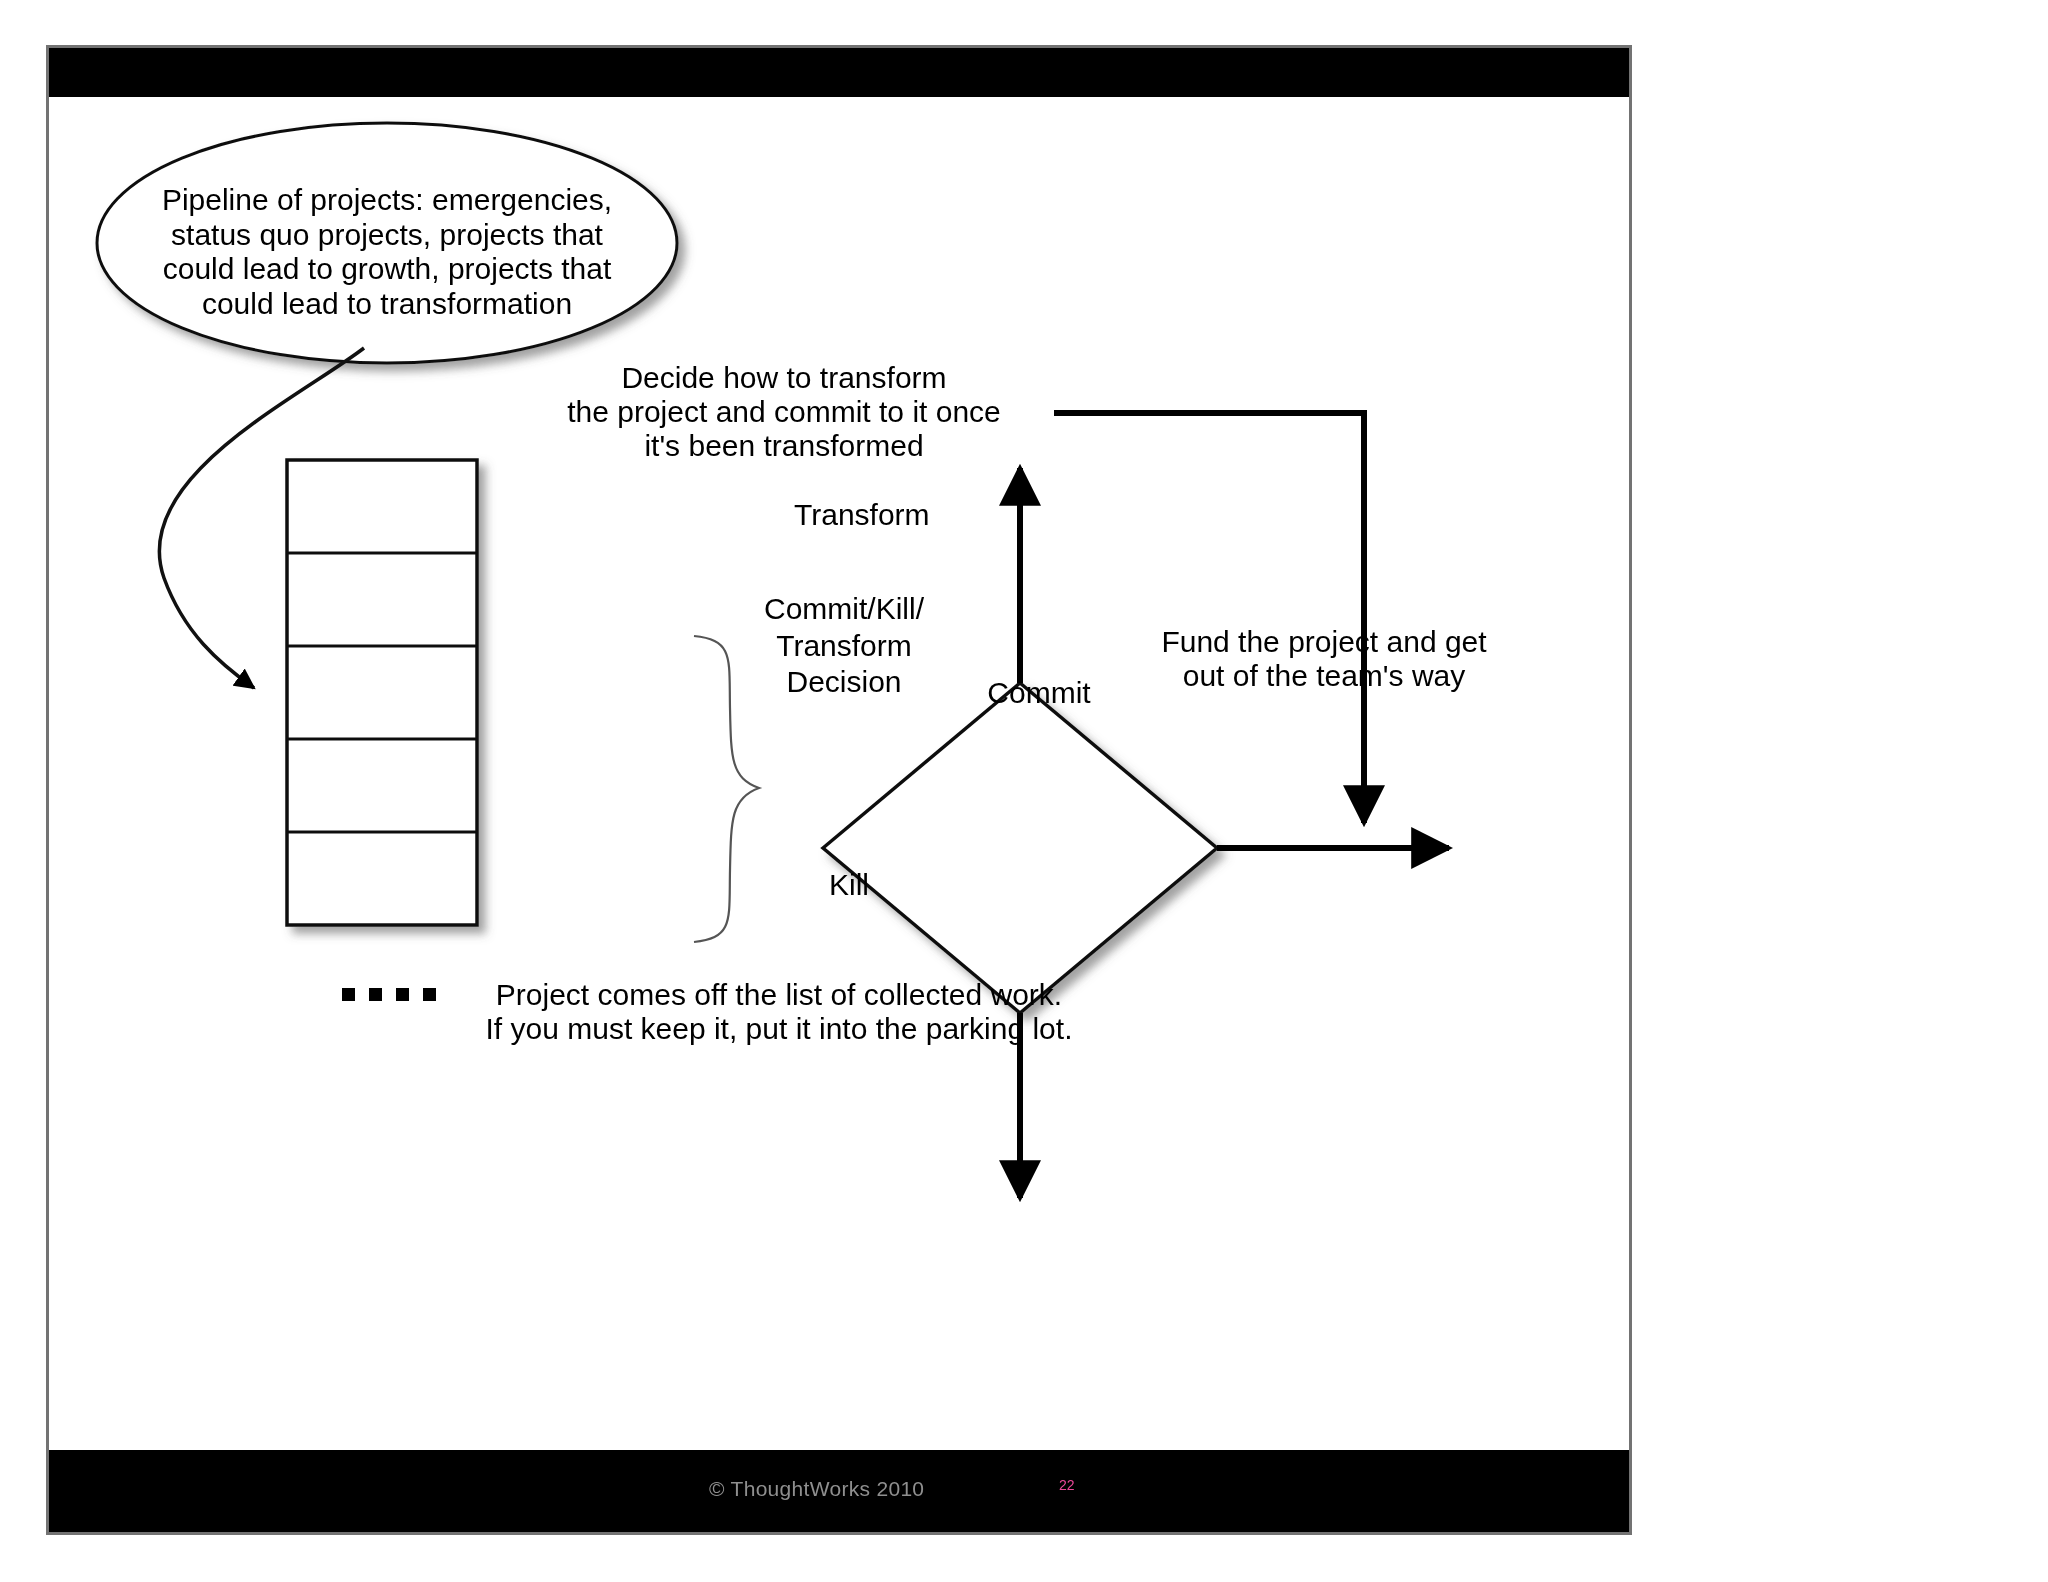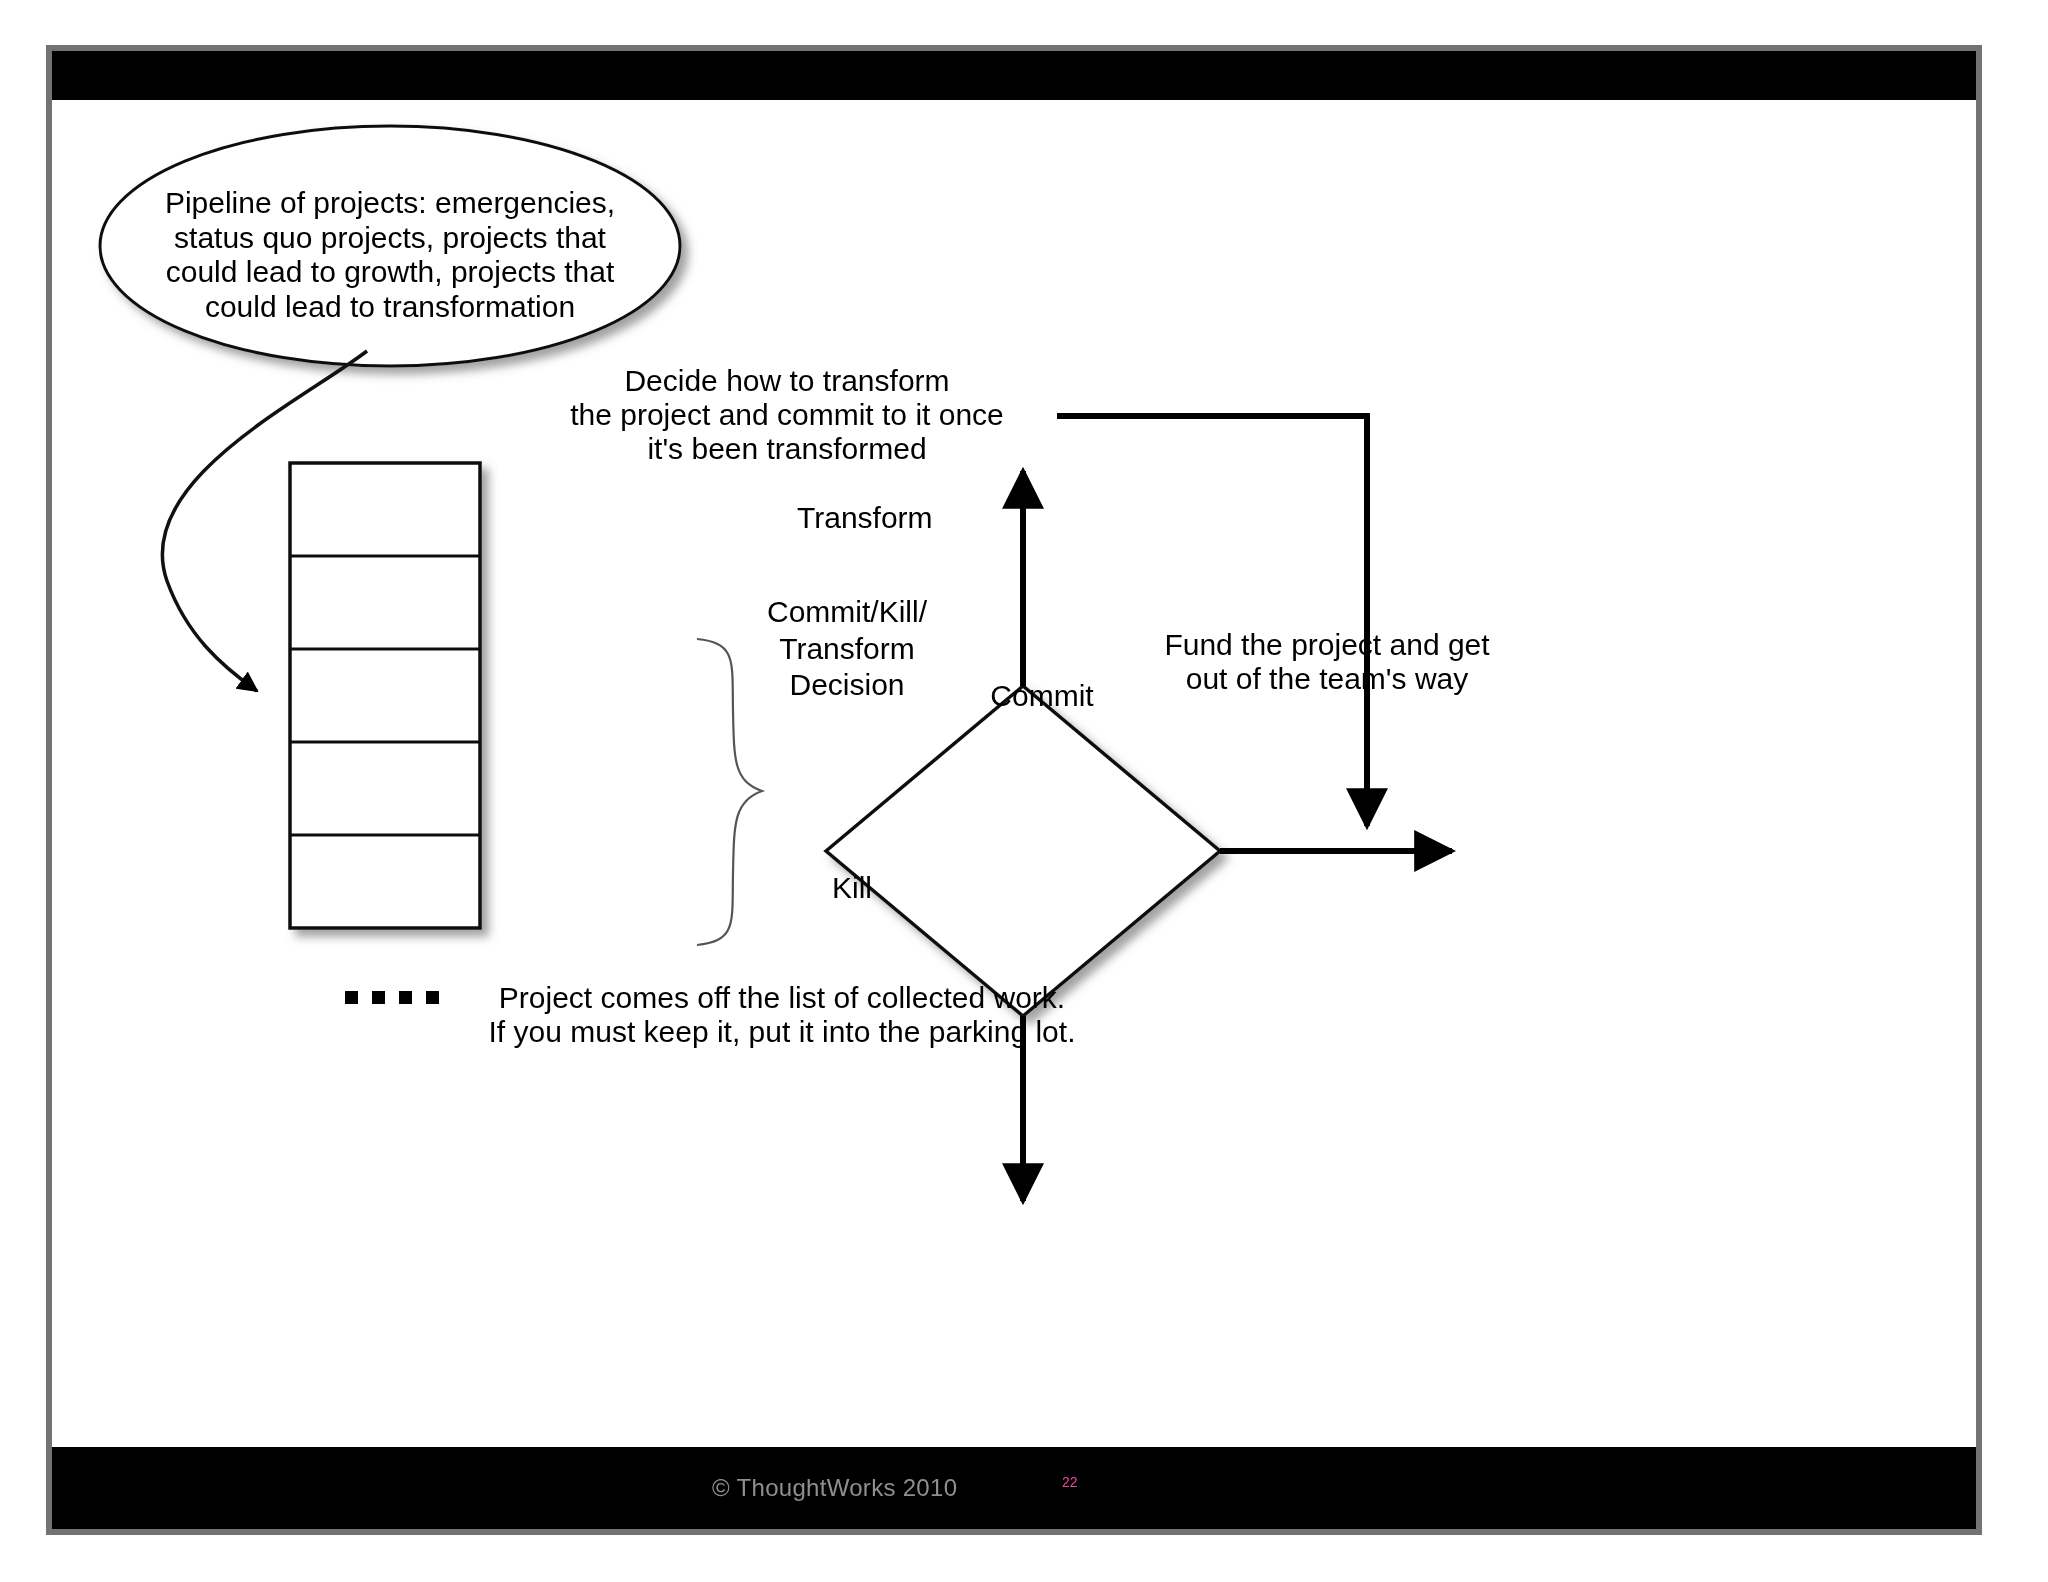--- a/index.html
+++ b/index.html
@@ -10,24 +10,24 @@
   body {
     width: 2048px;
     height: 1582px;
     font-family: "Liberation Sans", sans-serif;
     overflow: hidden;
   }
   #slide {
     position: absolute;
     left: 46px;
     top: 45px;
-    width: 1936px;
+    width: 1586px;
     height: 1490px;
     background: #ffffff;
-    border: 6px solid #737373;
+    border: 3px solid #737373;
     box-sizing: border-box;
   }
   #topbar {
     position: absolute;
     left: 0; top: 0;
     width: 100%;
     height: 49px;
     background: #000000;
   }
   #bottombar {
@@ -35,21 +35,21 @@
     left: 0; bottom: 0;
     width: 100%;
     height: 82px;
     background: #000000;
   }
   #footer-copyright {
     position: absolute;
     left: 660px;
     top: 27px;
     color: #8f8f8f;
-    font-size: 24px;
+    font-size: 21px;
     letter-spacing: 0.3px;
     white-space: nowrap;
   }
   #footer-pagenum {
     position: absolute;
     left: 1010px;
     top: 27px;
     color: #ec4899;
     font-size: 14px;
   }

